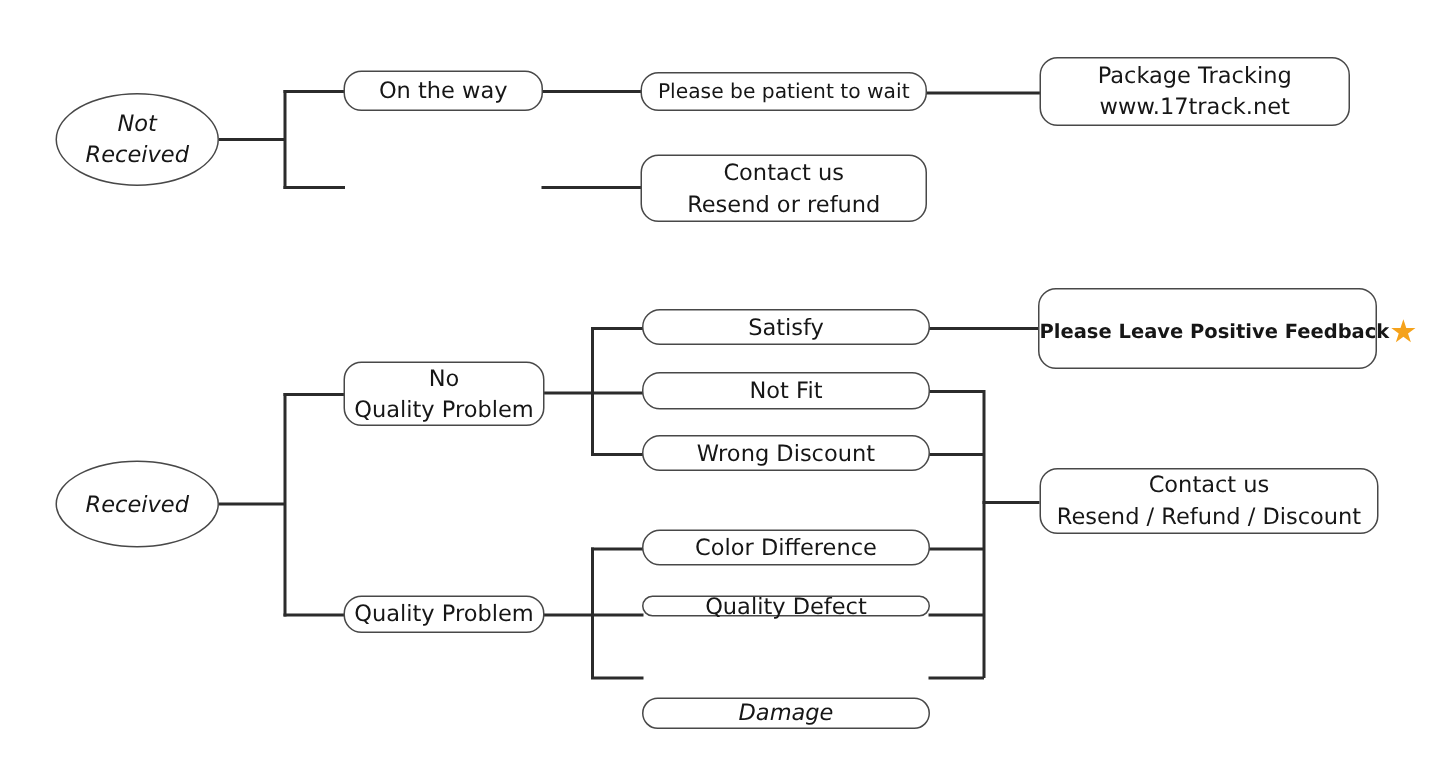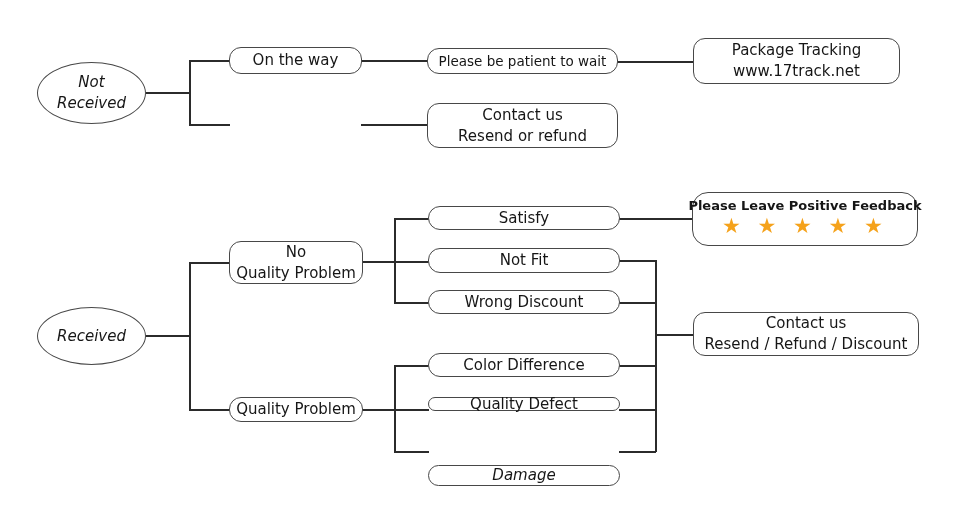--- a/index.html
+++ b/index.html
@@ -81,21 +81,21 @@
   #n-received            { left:37px;  top:307px; width:109px; height:58px; }
   #n-no-quality-problem  { left:229px; top:241px; width:134px; height:43px; }
   #n-quality-problem     { left:229px; top:397px; width:134px; height:25px; }
   #n-satisfy             { left:428px; top:206px; width:192px; height:24px; }
   #n-not-fit             { left:428px; top:248px; width:192px; height:25px; }
   #n-wrong-delivery      { left:428px; top:290px; width:192px; height:24px; }
   #n-color-difference    { left:428px; top:353px; width:192px; height:24px; }
   #n-quality-defect      { left:428px; top:397px; width:192px; height:14px; }
   #n-damage              { left:428px; top:465px; width:192px; height:21px;font-style:italic; }
   #n-feedback            { left:692px; top:192px; width:226px; height:54px;
-                           flex-direction:column; justify-content:flex-start; padding-top:4px;border-radius:16px; }
+                           flex-direction:row; justify-content:flex-start; padding-top:4px; }
   #n-contact-discount    { left:693px; top:312px; width:226px; height:44px; }
 
   .fb-title { font-size:13px; font-weight:600; line-height:17px; white-space:nowrap; }
   .fb-stars { font-size:21px; line-height:24px; letter-spacing:5px; color:#F5A21B; white-space:nowrap; }
 </style>
 </head>
 <body>
 
 <div class="canvas">
 

